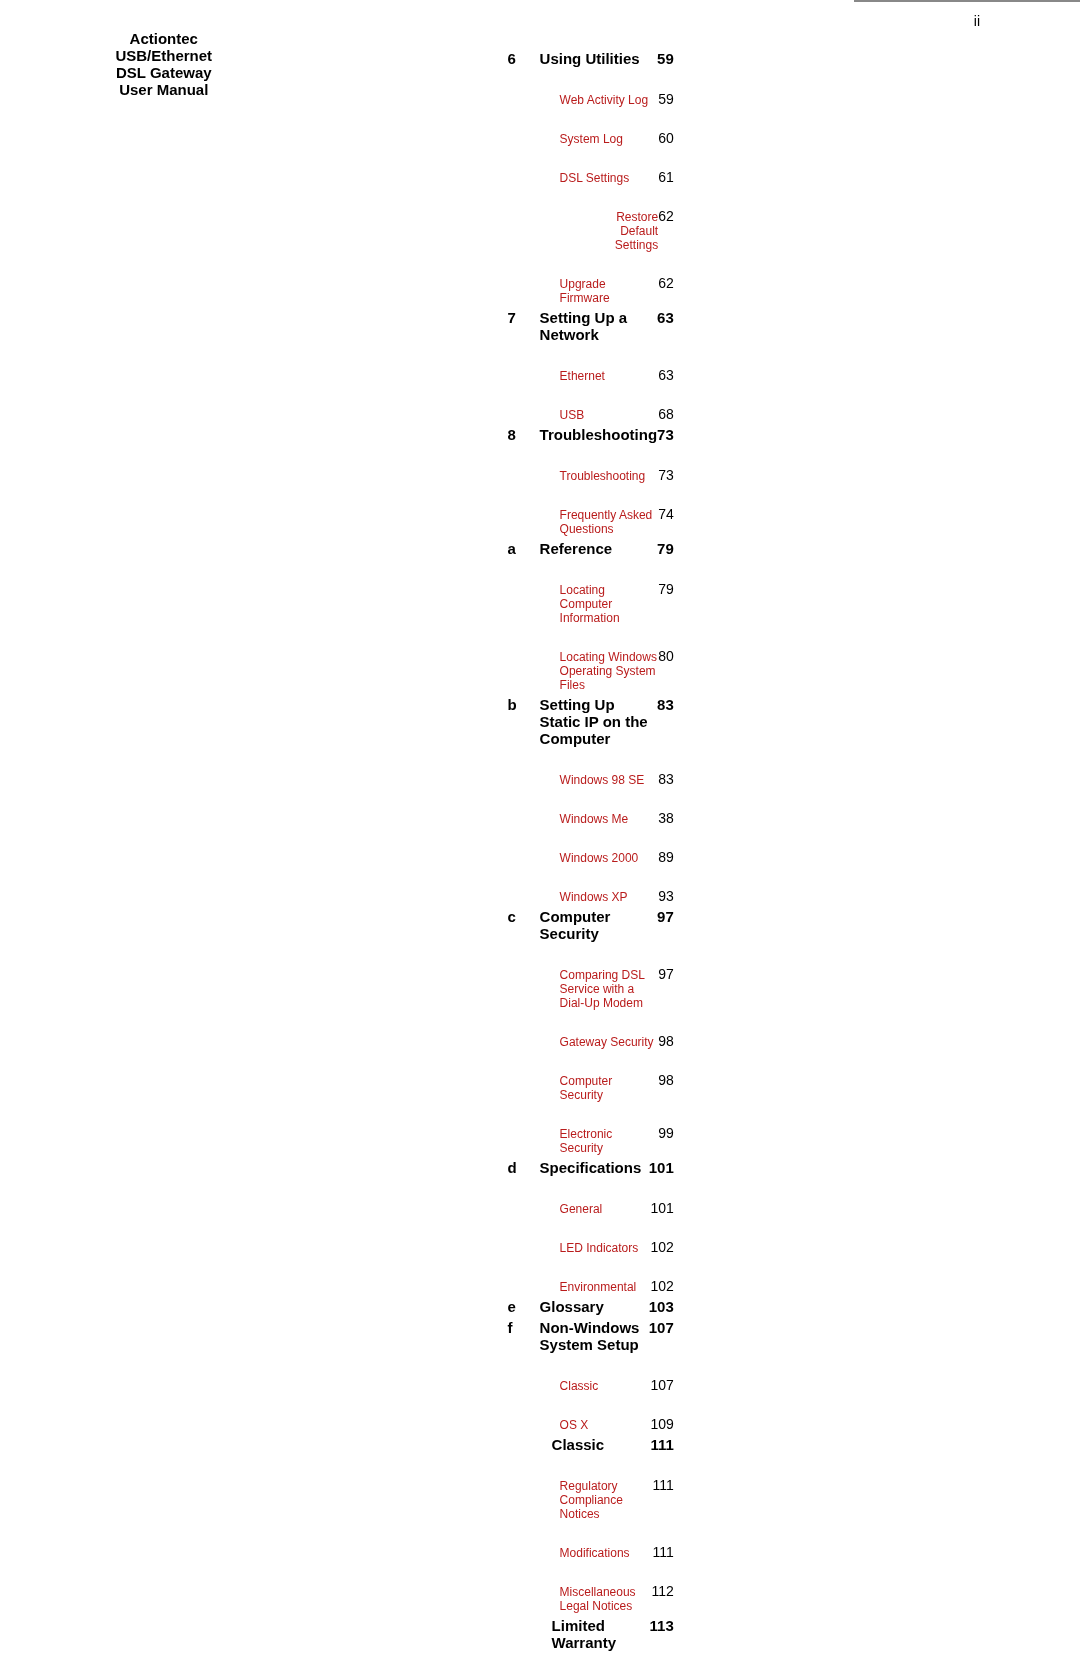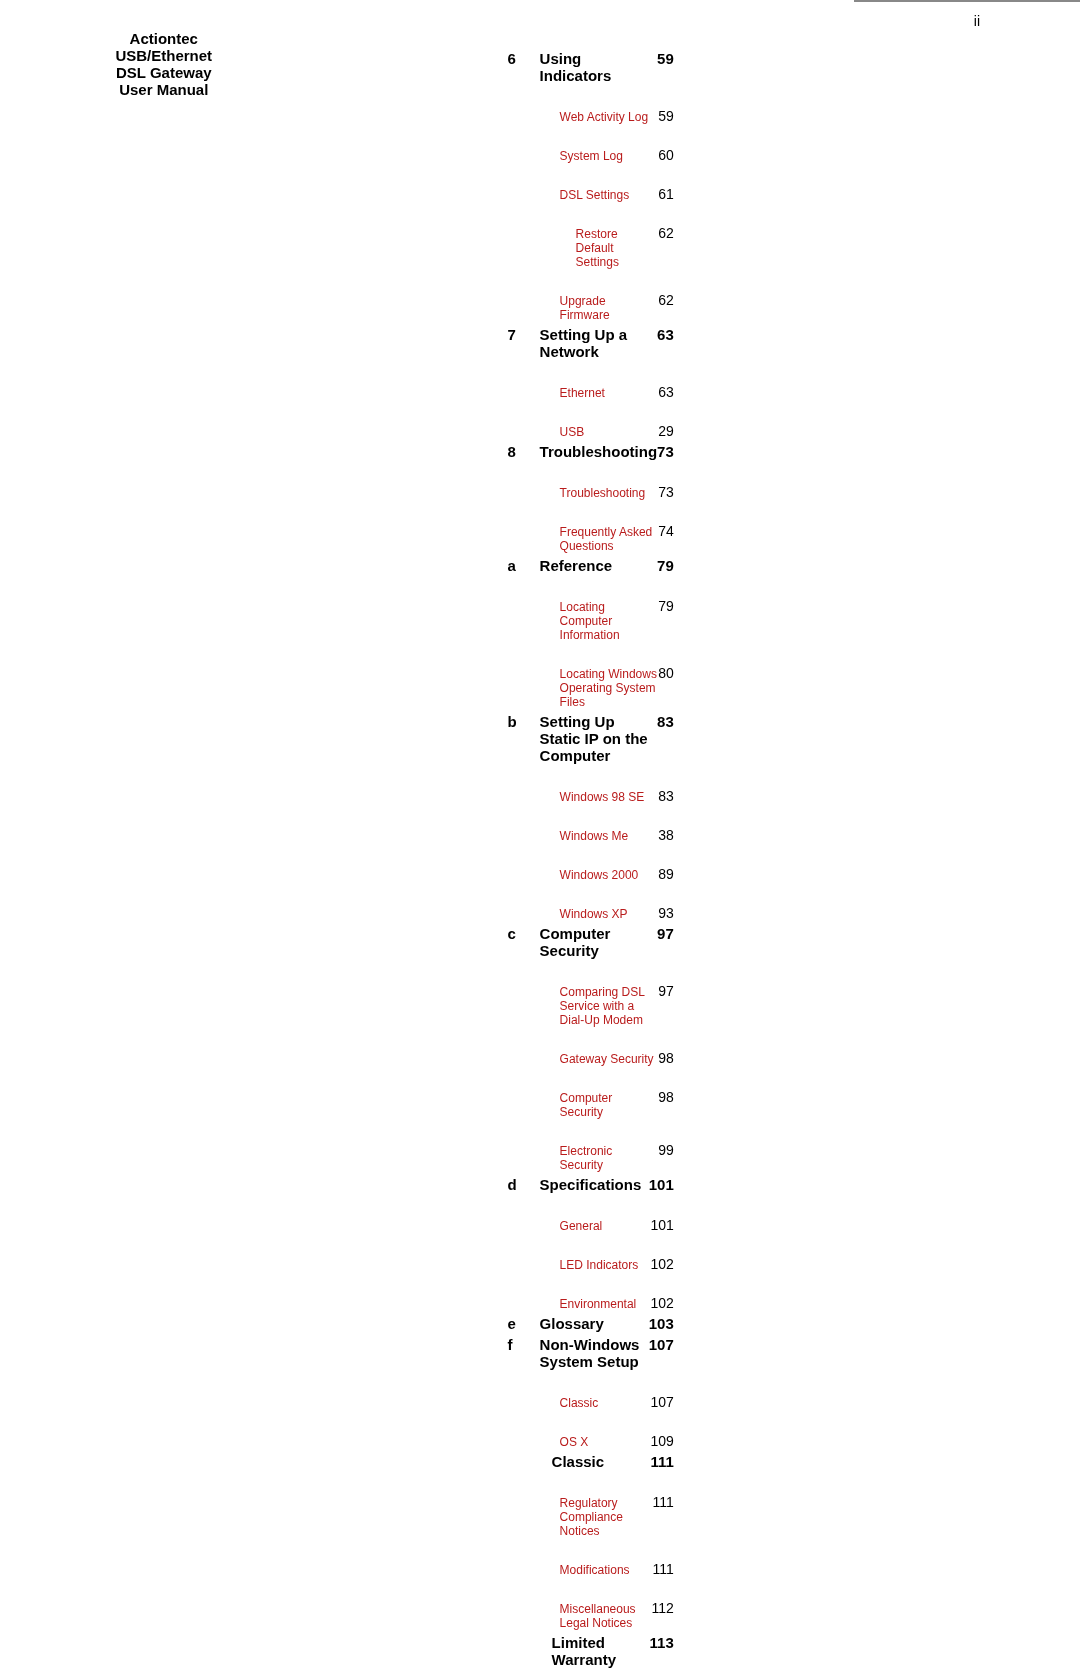--- a/index.html
+++ b/index.html
@@ -93,20 +93,21 @@
       margin-top: 24px;
     }
 
     .item-page {
       font-size: 14px;
       color: #000;
     }
 
     .toc-item-indented {
       padding-left: 68px;
+      text-align: right;
     }
 
     .footer {
       border-top: 2px solid #888;
       padding: 10px 100px;
       text-align: center;
     }
 
     .footer-page {
       font-size: 14px;
@@ -121,21 +122,21 @@
   <div class="header">
     <div class="header-title">Actiontec USB/Ethernet DSL Gateway User Manual</div>
   </div>
 
   <div class="content">
 
     <div class="toc-section">
       <div class="toc-chapter">
         <div class="toc-chapter-left">
           <span class="chapter-num">6</span>
-          <span class="chapter-title">Using Indicators</span>
+          <span class="chapter-title">Using Utilities</span>
         </div>
         <span class="chapter-page">59</span>
       </div>
       <div class="toc-item">
         <span class="item-title">Web Activity Log</span>
         <span class="item-page">59</span>
       </div>
       <div class="toc-item">
         <span class="item-title">System Log</span>
         <span class="item-page">60</span>
@@ -161,21 +162,21 @@
           <span class="chapter-title">Setting Up a Network</span>
         </div>
         <span class="chapter-page">63</span>
       </div>
       <div class="toc-item">
         <span class="item-title">Ethernet</span>
         <span class="item-page">63</span>
       </div>
       <div class="toc-item">
         <span class="item-title">USB</span>
-        <span class="item-page">29</span>
+        <span class="item-page">68</span>
       </div>
     </div>
 
     <div class="toc-section">
       <div class="toc-chapter">
         <div class="toc-chapter-left">
           <span class="chapter-num">8</span>
           <span class="chapter-title">Troubleshooting</span>
         </div>
         <span class="chapter-page">73</span>

